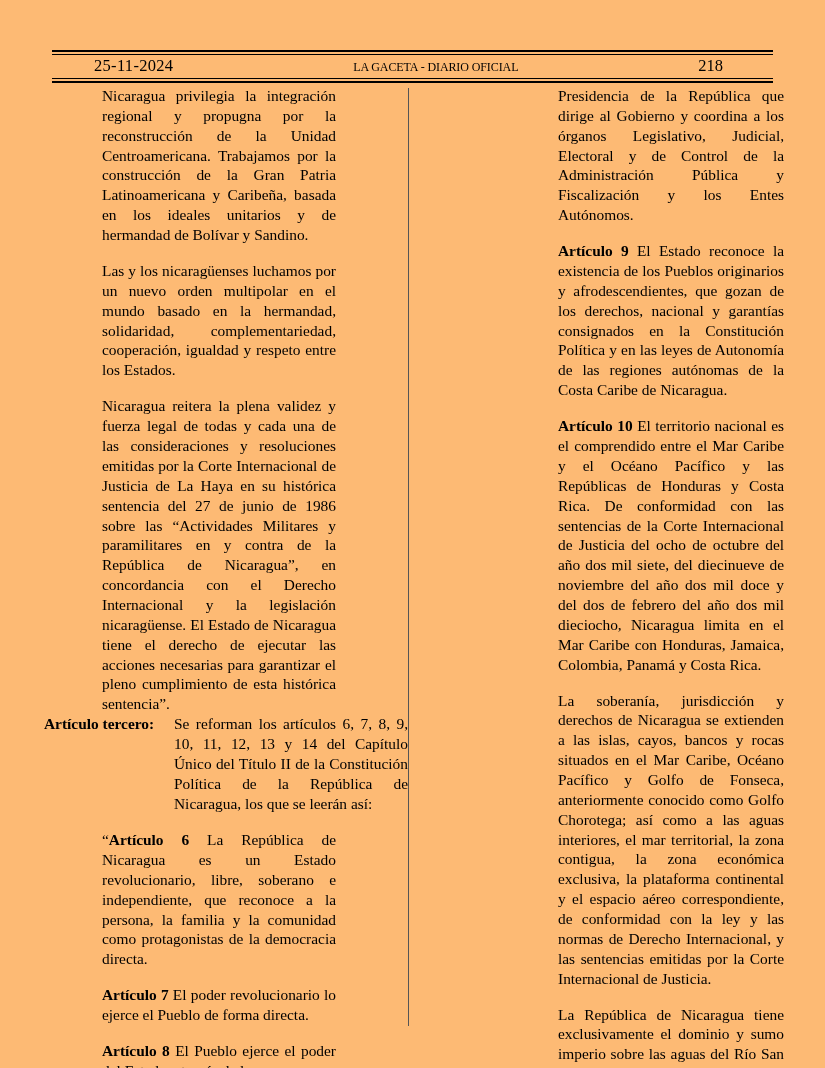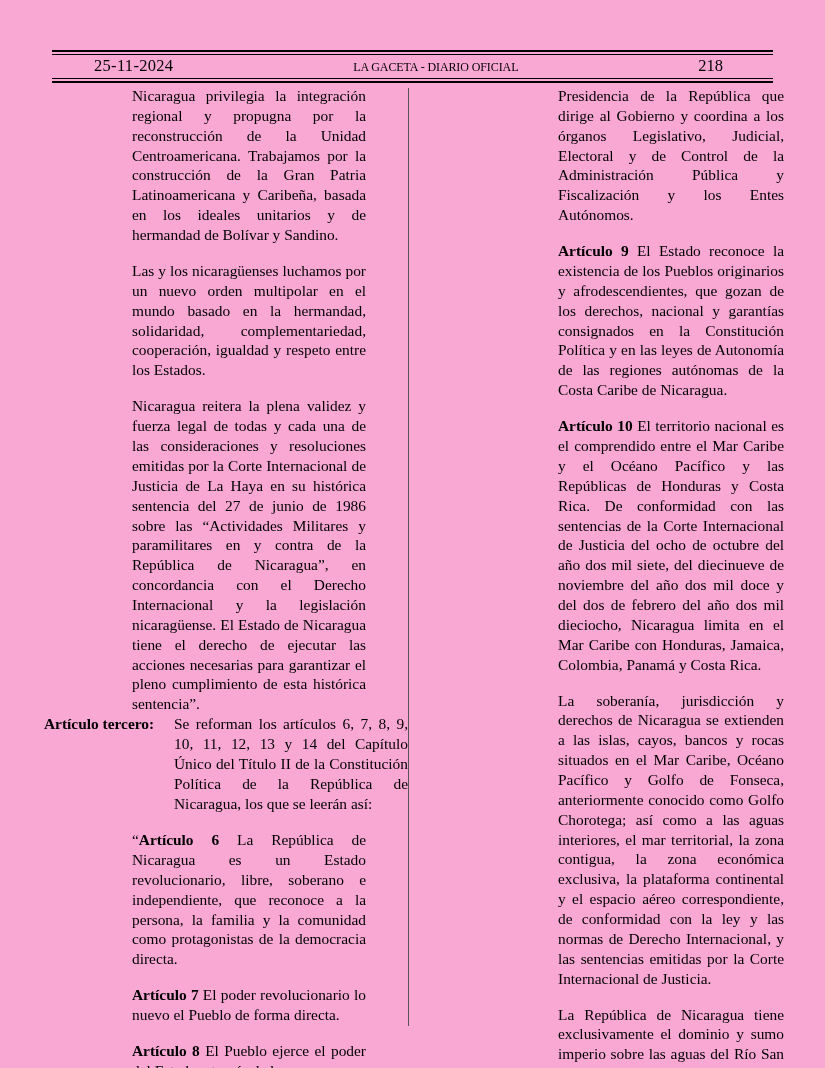--- a/index.html
+++ b/index.html
@@ -8,21 +8,21 @@
     background: #ffffff;
   }
   body {
     font-family: "Liberation Serif", "DejaVu Serif", serif;
     color: #000000;
   }
   .page {
     position: relative;
     width: 825px;
     height: 1068px;
-    background: #f9a8d4;
+    background: #fdba74;
     overflow: hidden;
     box-sizing: border-box;
   }
 
   
   .header-block {
     position: absolute;
     left: 52px;
     top: 50px;
     width: 721px;
@@ -89,21 +89,21 @@
     position: absolute;
     left: 408px;
     top: 88px;
     width: 1px;
     height: 938px;
     background: #555;
   }
 
   
   .left-body {
-    margin-left: 88px;
+    margin-left: 58px;
     width: 234px;
   }
   .para {
     margin: 0 0 1.05em 0;
     font-size: 15.4px;
     line-height: 1.29;
     text-align: justify;
     text-justify: inter-word;
     hyphens: none;
   }
@@ -175,21 +175,21 @@
       </div>
 
       <div class="clause">
         <div class="clause-label">Artículo tercero:</div>
         <div class="clause-text">Se reforman los artículos 6, 7, 8, 9, 10, 11, 12, 13 y 14 del Capítulo Único del Título II de la Constitución Política de la República de Nicaragua, los que se leerán así:</div>
       </div>
 
       <div class="left-body">
         <p class="para"><span>“</span><span class="bold">Artículo 6</span><span> La República de Nicaragua es un Estado revolucionario, libre, soberano e independiente, que reconoce a la persona, la familia y la comunidad como protagonistas de la democracia directa.</span></p>
 
-        <p class="para"><span class="bold">Artículo 7</span><span> El poder revolucionario lo nuevo el Pueblo de forma directa.</span></p>
+        <p class="para"><span class="bold">Artículo 7</span><span> El poder revolucionario lo ejerce el Pueblo de forma directa.</span></p>
 
         <p class="para"><span class="bold">Artículo 8</span><span> El Pueblo ejerce el poder del Estado a través de la</span></p>
       </div>
 
     </div>
 
     <div class="col col-right">
 
       <p class="para">Presidencia de la República que dirige al Gobierno y coordina a los órganos Legislativo, Judicial, Electoral y de Control de la Administración Pública y Fiscalización y los Entes Autónomos.</p>
 

